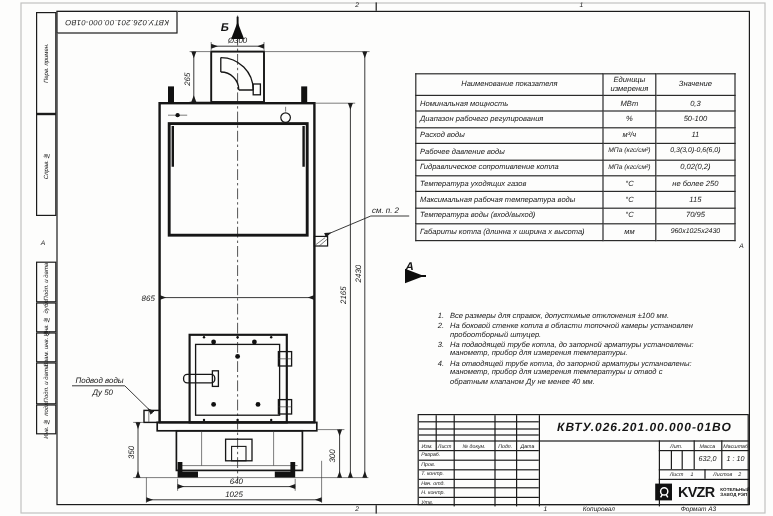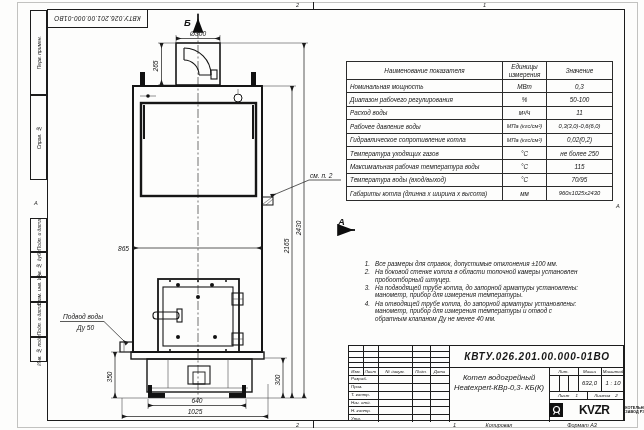--- a/index.html
+++ b/index.html
@@ -36,21 +36,21 @@
   .tb { position:absolute; left:348px; top:345px; width:276px; height:76px; border:1.5px solid #1c1c1c; font-style:italic; }
   .tb .ln { position:absolute; background:#1c1c1c; }
   .tb .txt { position:absolute; display:flex; align-items:center; justify-content:center;
              font-size:4.4px; white-space:nowrap; overflow:hidden; }
   .tb .txt.left { justify-content:flex-start; padding-left:2px; }
   .tb-doc { position:absolute; left:100px; top:0; width:176px; height:21px; display:flex; align-items:center;
             justify-content:center; font-size:10px; letter-spacing:.8px; font-weight:bold; }
   .tb-product { position:absolute; left:100px; top:22px; width:100px; height:30px; display:flex; flex-direction:column;
                 align-items:center; justify-content:center; font-size:7.6px; line-height:1.3; text-align:center; }
   .tb-logo { position:absolute; left:200px; top:53px; width:76px; height:22.5px; display:flex; align-items:center;
-             justify-content:space-between; gap:16px; font-style:normal; }
+             justify-content:flex-end; gap:5px; font-style:normal; }
   .logo-box { width:14px; height:14px; background:#111; flex:none; display:flex; align-items:center; justify-content:center; }
   .logo-kvzr { font-size:12px; font-weight:bold; letter-spacing:-.6px; }
   .logo-sub { font-size:3.8px; font-weight:bold; line-height:1.2; text-align:left; }
   .bottom-label { position:absolute; top:422px; font-size:5.4px; font-style:italic; }
   svg text { font-family:"Liberation Sans","DejaVu Sans",sans-serif; fill:#141414; font-style:italic; }
   svg .dt { font-size:6.6px; }
   svg .big { font-size:9.5px; font-weight:bold; }
   svg .ol  { stroke:#161616; fill:none; }
   svg .dln { stroke:#242424; stroke-width:.75; fill:none; }
   svg .ext { stroke:#3a3a3a; stroke-width:.55; fill:none; }
@@ -322,24 +322,20 @@
     <div class="ln" style="left:229px;top:21px;width:1px;height:24px;"></div>
     <div class="ln" style="left:252px;top:21px;width:1px;height:24px;"></div>
     <div class="ln" style="left:200px;top:29px;width:76px;height:1px;"></div>
     <div class="ln" style="left:209.7px;top:29px;width:1px;height:16px;"></div>
     <div class="ln" style="left:219.3px;top:29px;width:1px;height:16px;"></div>
     <div class="ln" style="left:200px;top:45px;width:76px;height:1px;"></div>
     <div class="ln" style="left:238px;top:45px;width:1px;height:8px;"></div>
     <div class="ln" style="left:200px;top:53px;width:76px;height:1px;"></div>
 
     <div class="tb-doc">КВТУ.026.201.00.000-01ВО</div>
-    <div class="tb-product">
-      <div>Котел водогрейный</div>
-      <div>Heatexpert-КВр-0,3- КБ(К)</div>
-    </div>
 
     <div class="txt" style="left:0;top:21px;width:14px;height:8px;">Изм.</div>
     <div class="txt" style="left:14px;top:21px;width:15px;height:8px;">Лист</div>
     <div class="txt" style="left:29px;top:21px;width:34px;height:8px;">№ докум.</div>
     <div class="txt" style="left:63px;top:21px;width:18px;height:8px;">Подп.</div>
     <div class="txt" style="left:81px;top:21px;width:19px;height:8px;">Дата</div>
 
     <div class="txt left" style="left:0;top:29px;width:28px;height:7.8px;">Разраб.</div>
     <div class="txt left" style="left:0;top:36.8px;width:28px;height:7.8px;">Пров.</div>
     <div class="txt left" style="left:0;top:44.7px;width:28px;height:7.8px;">Т. контр.</div>

